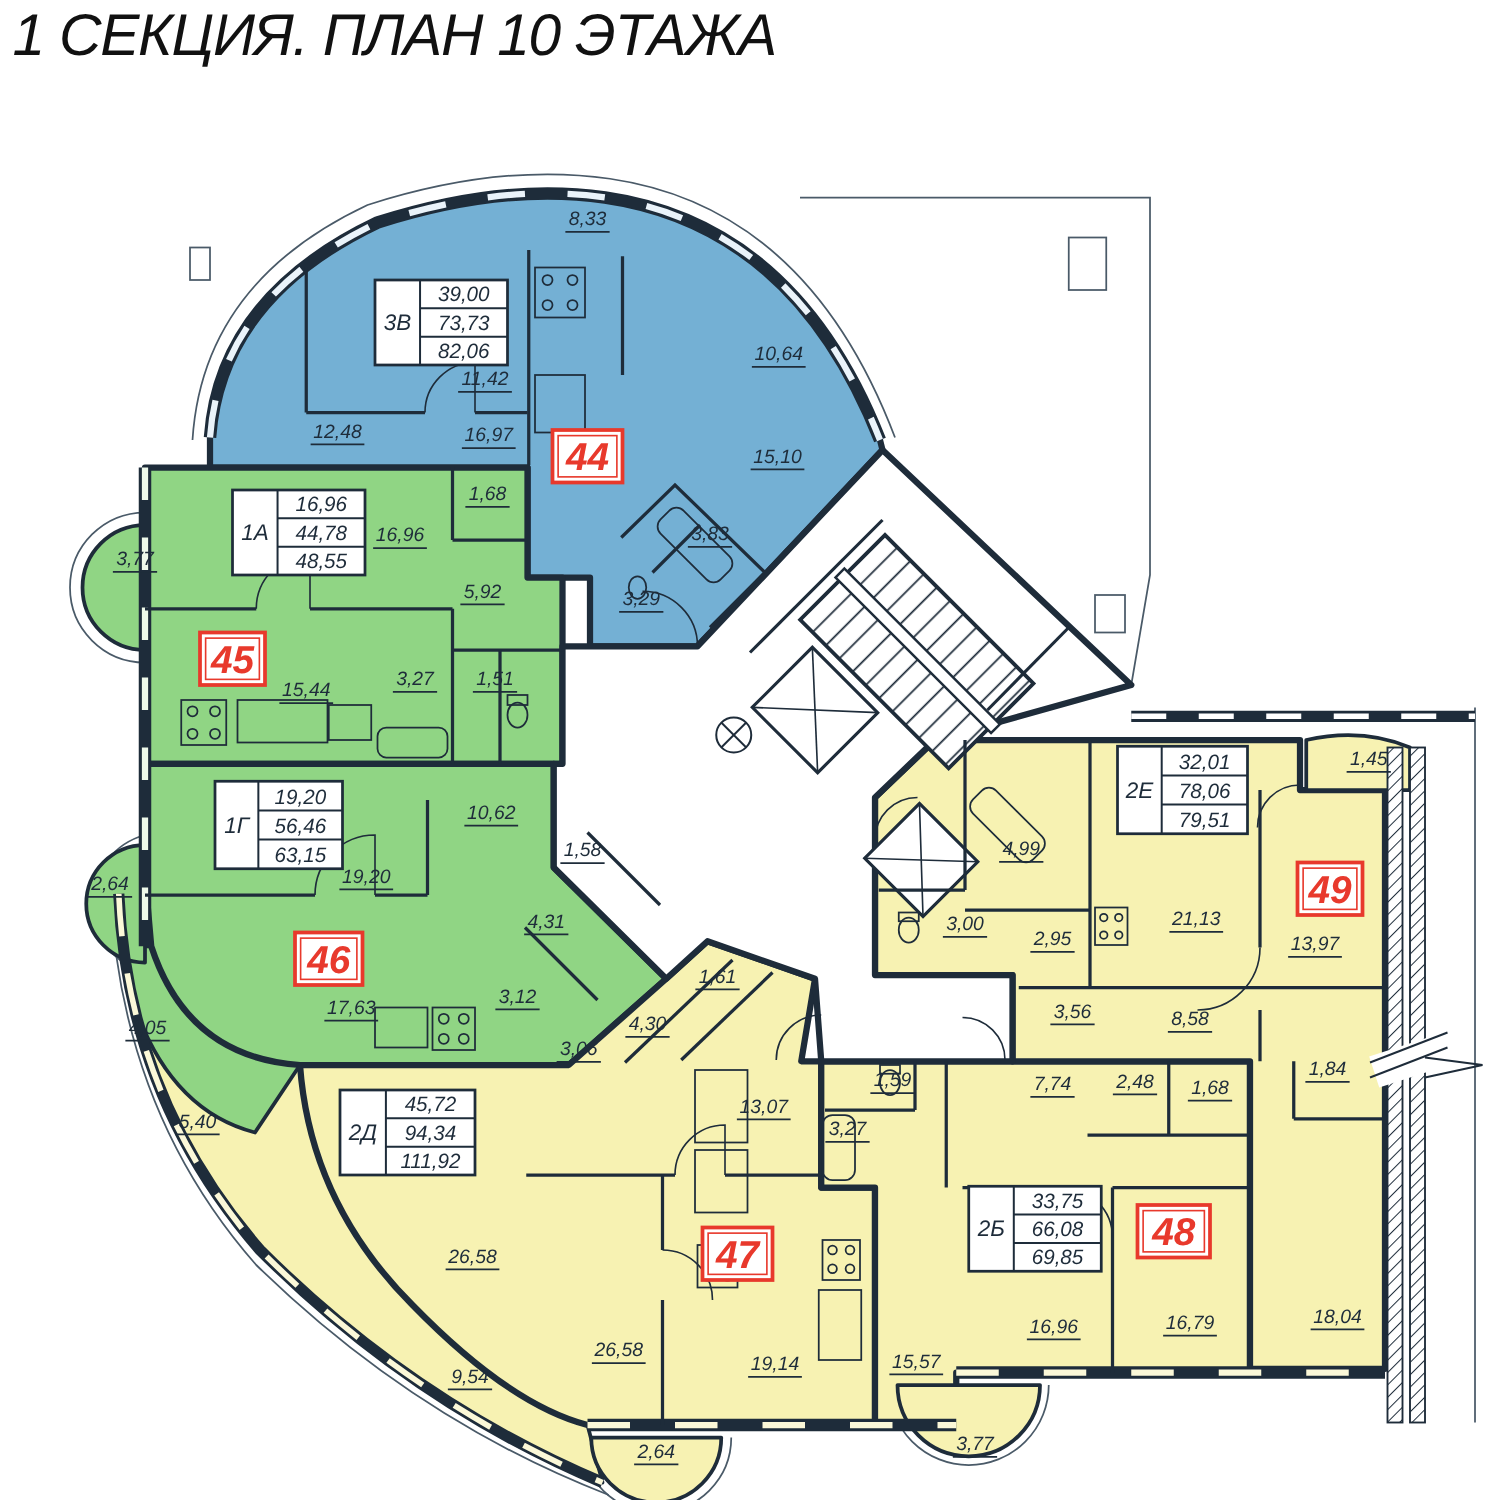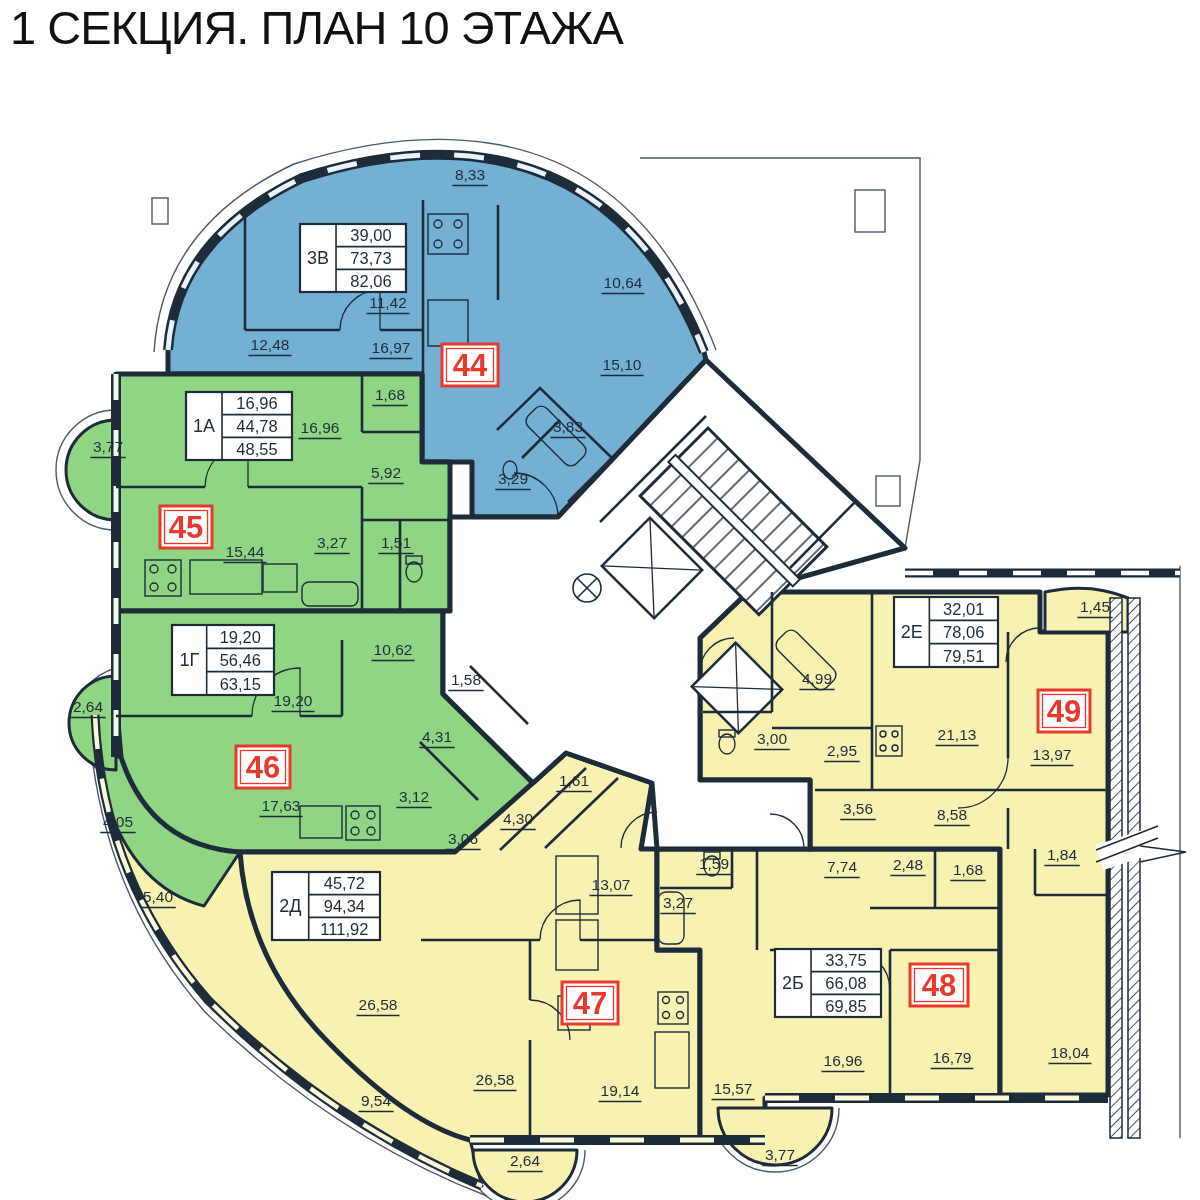--- a/index.html
+++ b/index.html
@@ -1,17 +1,17 @@
 <!DOCTYPE html>
 <html><head>
 <meta charset="utf-8">
 <style>
   html,body{margin:0;padding:0;background:#ffffff;}
   .stage{position:relative;width:1200px;height:1200px;background:#3b82f6;overflow:hidden;
-         font-family:"Liberation Sans", sans-serif;}
+         font-family:"Liberation Sans", sans-serif;font-style:italic;}
   svg{position:absolute;left:0;top:0;}
   svg text{font-family:"Liberation Sans", sans-serif;}
   .title-text{font-size:47px;font-weight:500;letter-spacing:-1px;fill:#111;}
 </style>
 </head>
 <body>
 
 <div class="stage">
 <svg width="1200" height="1200" viewBox="0 0 1200 1200">
   <defs>

